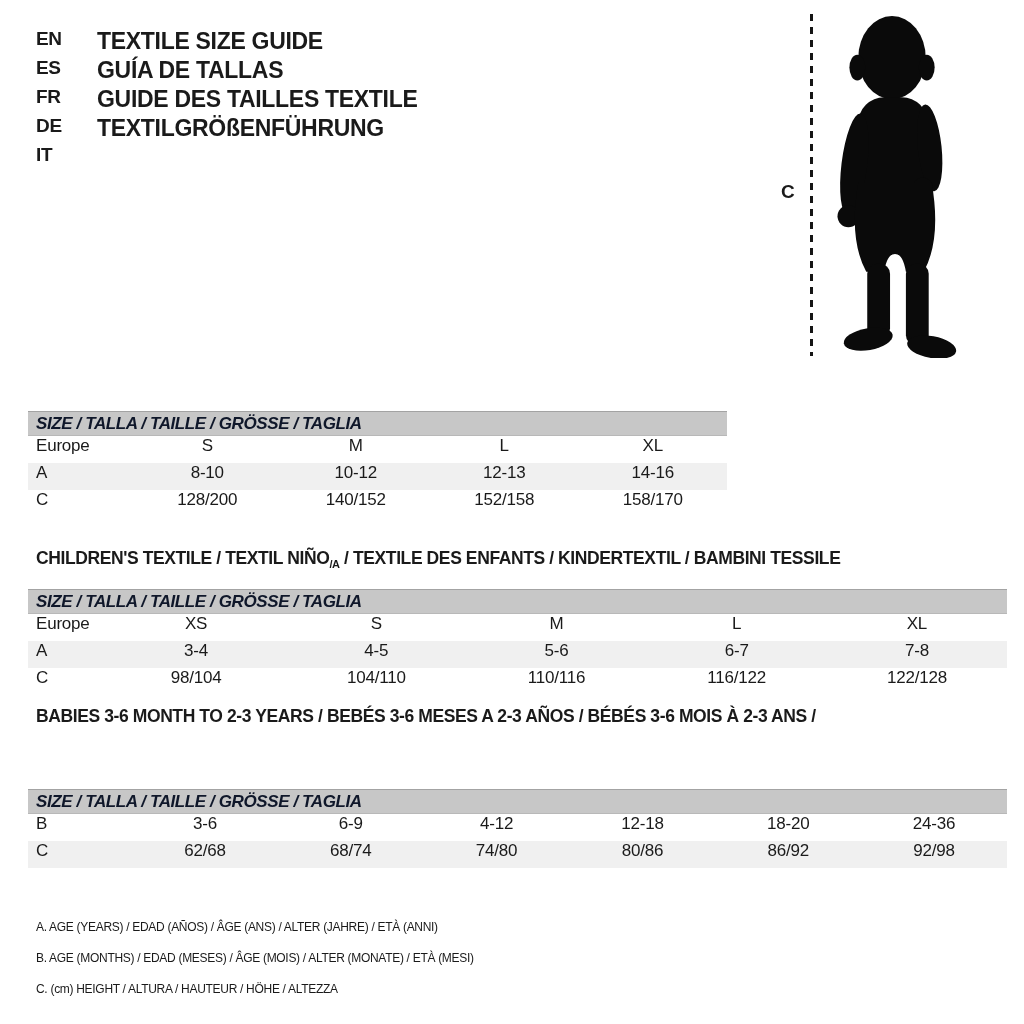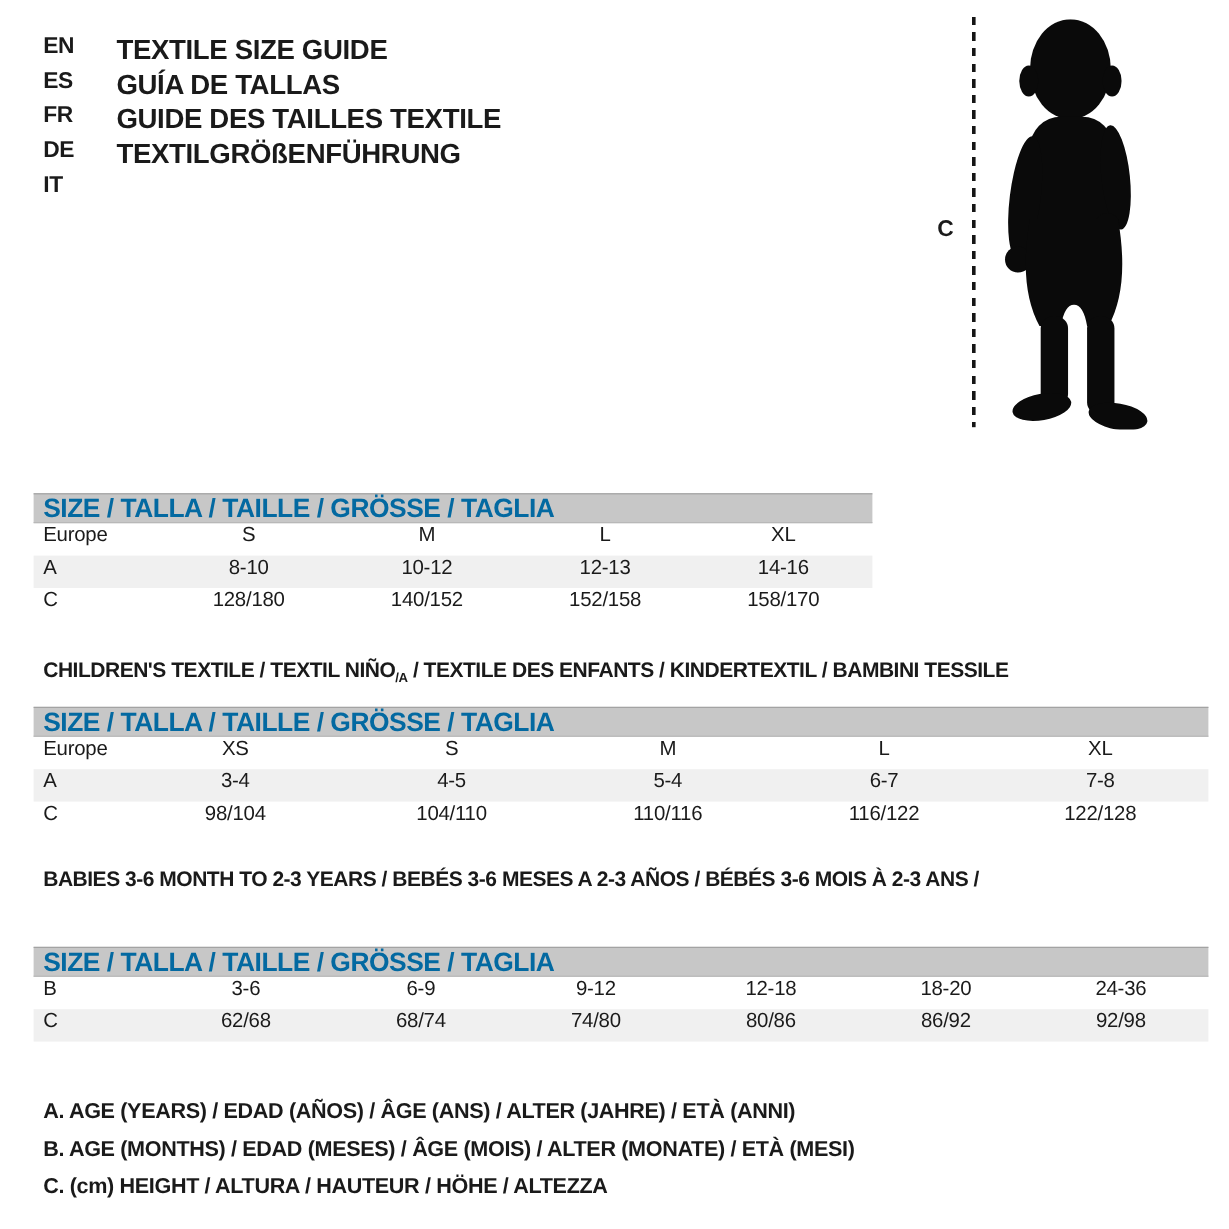--- a/index.html
+++ b/index.html
@@ -17,44 +17,44 @@
   .measure-line { position: absolute; left: 810px; top: 14px; width: 3px; height: 342px;
     background: repeating-linear-gradient(to bottom, #151515 0px, #151515 7px, transparent 7px, transparent 13px); }
   .measure-label { position: absolute; left: 781px; top: 181px; font-size: 19px; font-weight: 700; }
   .toddler-svg { position: absolute; left: 820px; top: 16px; width: 150px; height: 342px; }
 
   
   .section-title { position: absolute; left: 36px; font-size: 17.5px; font-weight: 700;
     letter-spacing: -0.4px; white-space: nowrap; }
   .title-junior { top: 368px; }
   .title-children { top: 548px; }
-  .title-babies-1 { top: 722px; }
+  .title-babies-1 { top: 706px; }
   .title-babies-2 { top: 752px; }
   .subscript { font-size: 11px; vertical-align: -4px; font-weight: 700; }
 
   
   .size-table { position: absolute; left: 28px; }
   .tbl-junior   { top: 411px; width: 699px; }
   .tbl-children { top: 589px; width: 979px; }
   .tbl-babies   { top: 789px; width: 979px; }
 
   .t-head { height: 25px; background: #c7c7c7; border-top: 1px solid #a3a3a3; border-bottom: 1px solid #b8b8b8;
-    font-size: 22px; font-weight: 700; letter-spacing: -0.4px; padding-left: 8px;
-    display: flex; align-items: center; color: #0369a1; }
+    font-size: 17px; font-weight: 700; letter-spacing: -0.4px; padding-left: 8px;
+    display: flex; align-items: center; color: #0f172a; font-style: italic; }
   .t-row { display: flex; height: 27px; align-items: flex-start; font-size: 17px; letter-spacing: -0.2px; }
   .t-row.shaded { background: #f0f0f0; }
   .t-label { padding-left: 8px; white-space: nowrap; }
   .tbl-junior   .t-label { width: 105px; }
   .tbl-children .t-label { width: 78px; }
   .tbl-babies   .t-label { width: 104px; }
   .t-cell { flex: 1; text-align: center; white-space: nowrap; }
 
   
   .legend { position: absolute; left: 36px; top: 911px; }
-  .legend-line { height: 31px; font-size: 18px; font-weight: 700; letter-spacing: -0.3px;
+  .legend-line { height: 31px; font-size: 12px; font-weight: 400; letter-spacing: -0.3px;
     display: flex; align-items: center; white-space: nowrap; text-align: center; }
 </style>
 </head>
 <body>
 
 <div id="page">
 
   <div class="lang-list">
     <div class="lang-row">
       <span class="lang-code">EN</span>
@@ -108,21 +108,21 @@
     </div>
     <div class="t-row shaded">
       <div class="t-label">A</div>
       <div class="t-cell">8-10</div>
       <div class="t-cell">10-12</div>
       <div class="t-cell">12-13</div>
       <div class="t-cell">14-16</div>
     </div>
     <div class="t-row">
       <div class="t-label">C</div>
-      <div class="t-cell">128/180</div>
+      <div class="t-cell">128/200</div>
       <div class="t-cell">140/152</div>
       <div class="t-cell">152/158</div>
       <div class="t-cell">158/170</div>
     </div>
   </div>
 
   <div class="section-title title-children">
     <span>CHILDREN'S TEXTILE / TEXTIL NIÑO</span><span class="subscript">/A</span><span> / TEXTILE DES ENFANTS / KINDERTEXTIL / BAMBINI TESSILE</span>
   </div>
   <div class="size-table tbl-children">
@@ -132,42 +132,42 @@
       <div class="t-cell">XS</div>
       <div class="t-cell">S</div>
       <div class="t-cell">M</div>
       <div class="t-cell">L</div>
       <div class="t-cell">XL</div>
     </div>
     <div class="t-row shaded">
       <div class="t-label">A</div>
       <div class="t-cell">3-4</div>
       <div class="t-cell">4-5</div>
-      <div class="t-cell">5-4</div>
+      <div class="t-cell">5-6</div>
       <div class="t-cell">6-7</div>
       <div class="t-cell">7-8</div>
     </div>
     <div class="t-row">
       <div class="t-label">C</div>
       <div class="t-cell">98/104</div>
       <div class="t-cell">104/110</div>
       <div class="t-cell">110/116</div>
       <div class="t-cell">116/122</div>
       <div class="t-cell">122/128</div>
     </div>
   </div>
 
   <div class="section-title title-babies-1">BABIES 3-6 MONTH TO 2-3 YEARS / BEBÉS 3-6 MESES A 2-3 AÑOS / BÉBÉS 3-6 MOIS À 2-3 ANS /</div>
   <div class="size-table tbl-babies">
     <div class="t-head">SIZE / TALLA / TAILLE / GRÖSSE / TAGLIA</div>
     <div class="t-row">
       <div class="t-label">B</div>
       <div class="t-cell">3-6</div>
       <div class="t-cell">6-9</div>
-      <div class="t-cell">9-12</div>
+      <div class="t-cell">4-12</div>
       <div class="t-cell">12-18</div>
       <div class="t-cell">18-20</div>
       <div class="t-cell">24-36</div>
     </div>
     <div class="t-row shaded">
       <div class="t-label">C</div>
       <div class="t-cell">62/68</div>
       <div class="t-cell">68/74</div>
       <div class="t-cell">74/80</div>
       <div class="t-cell">80/86</div>

